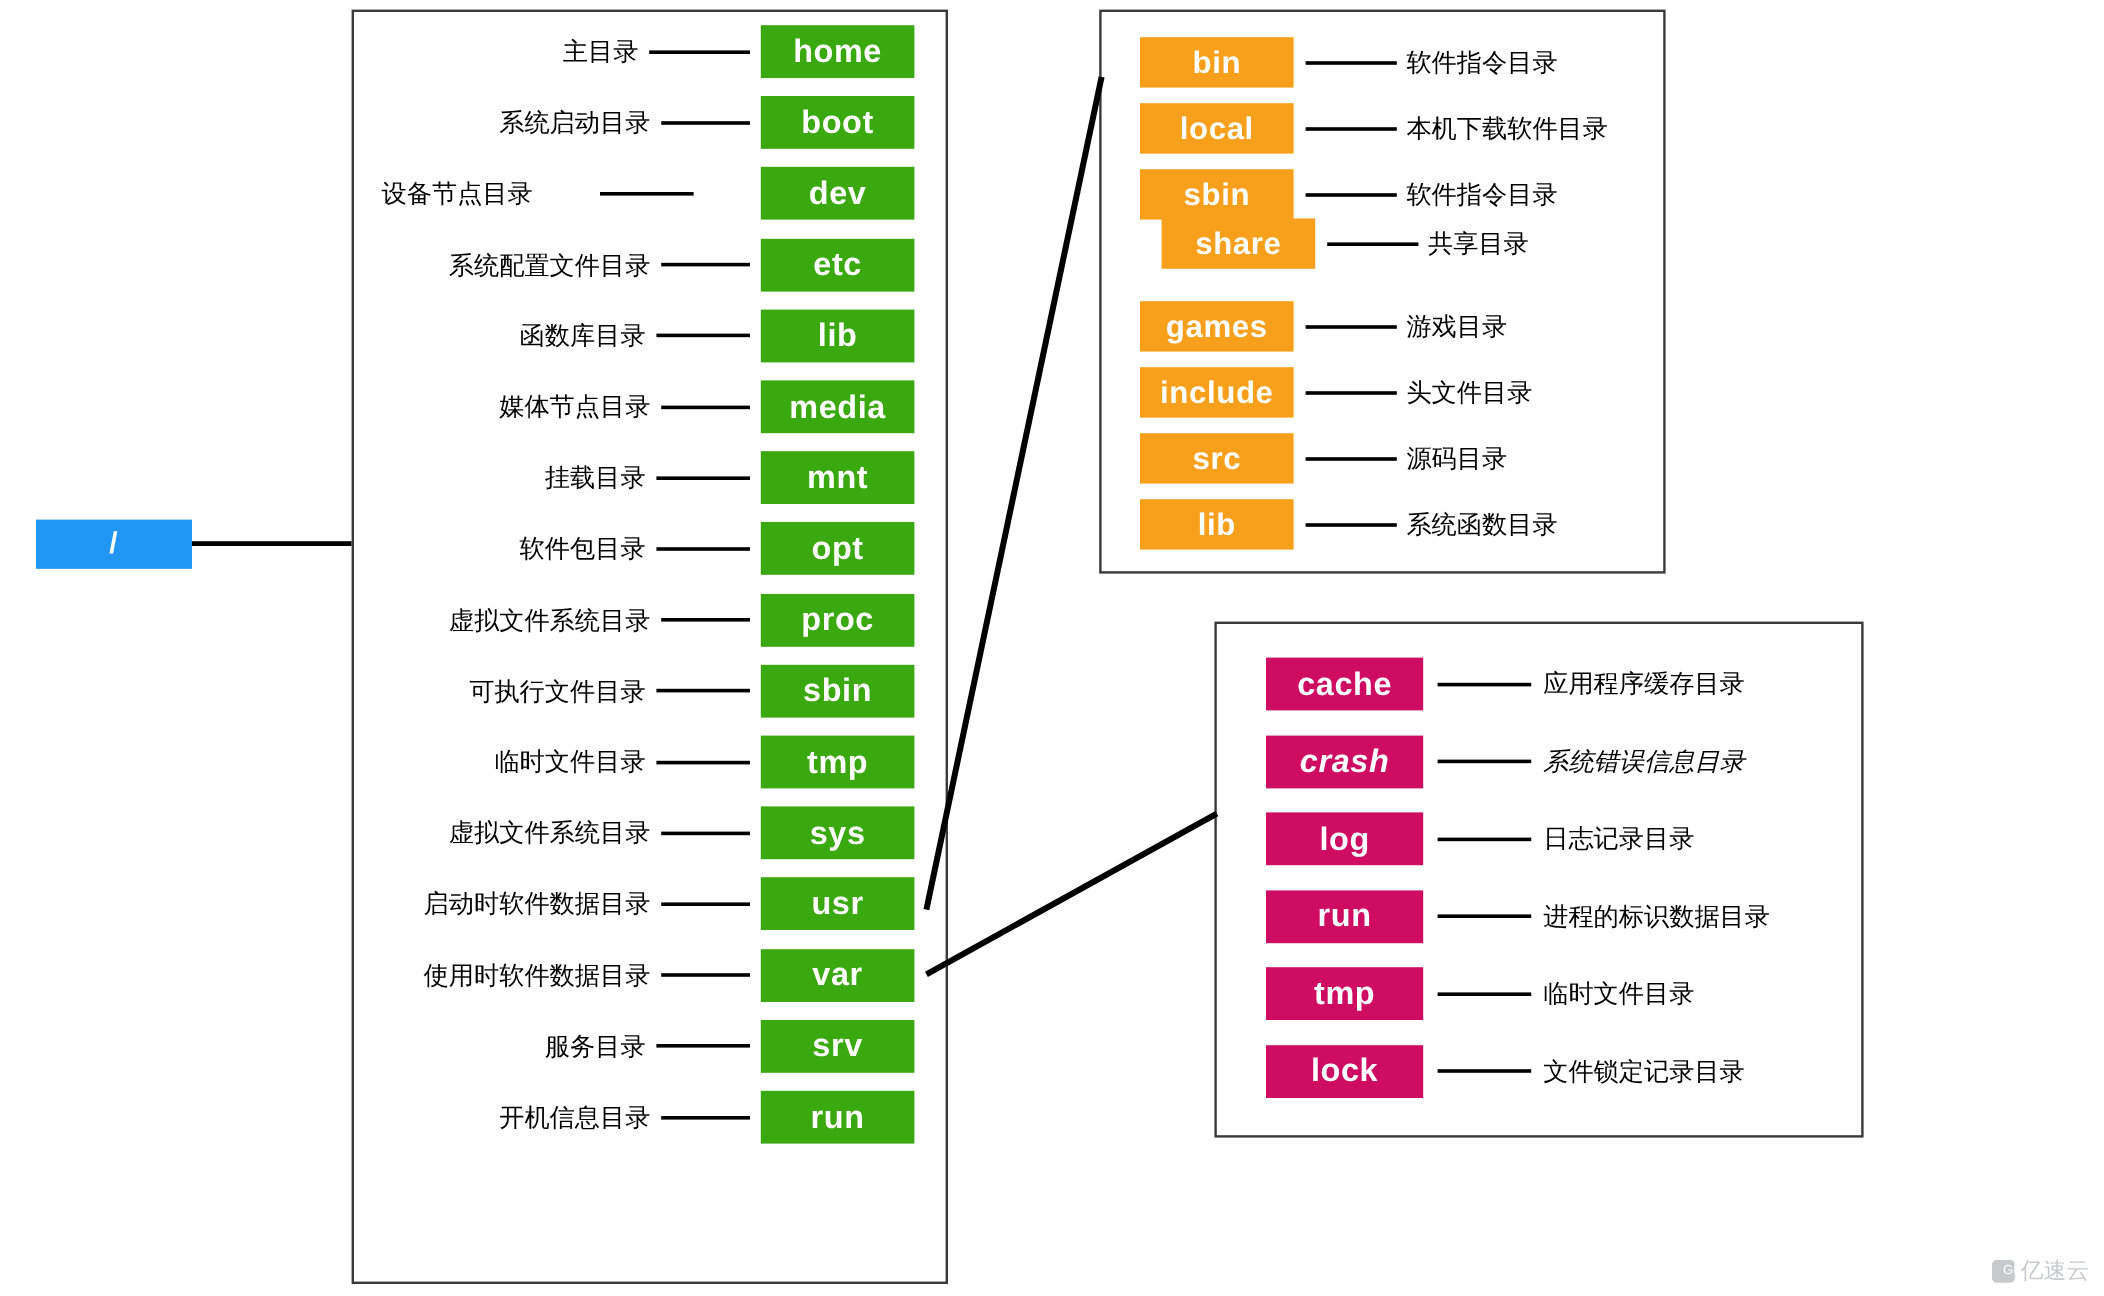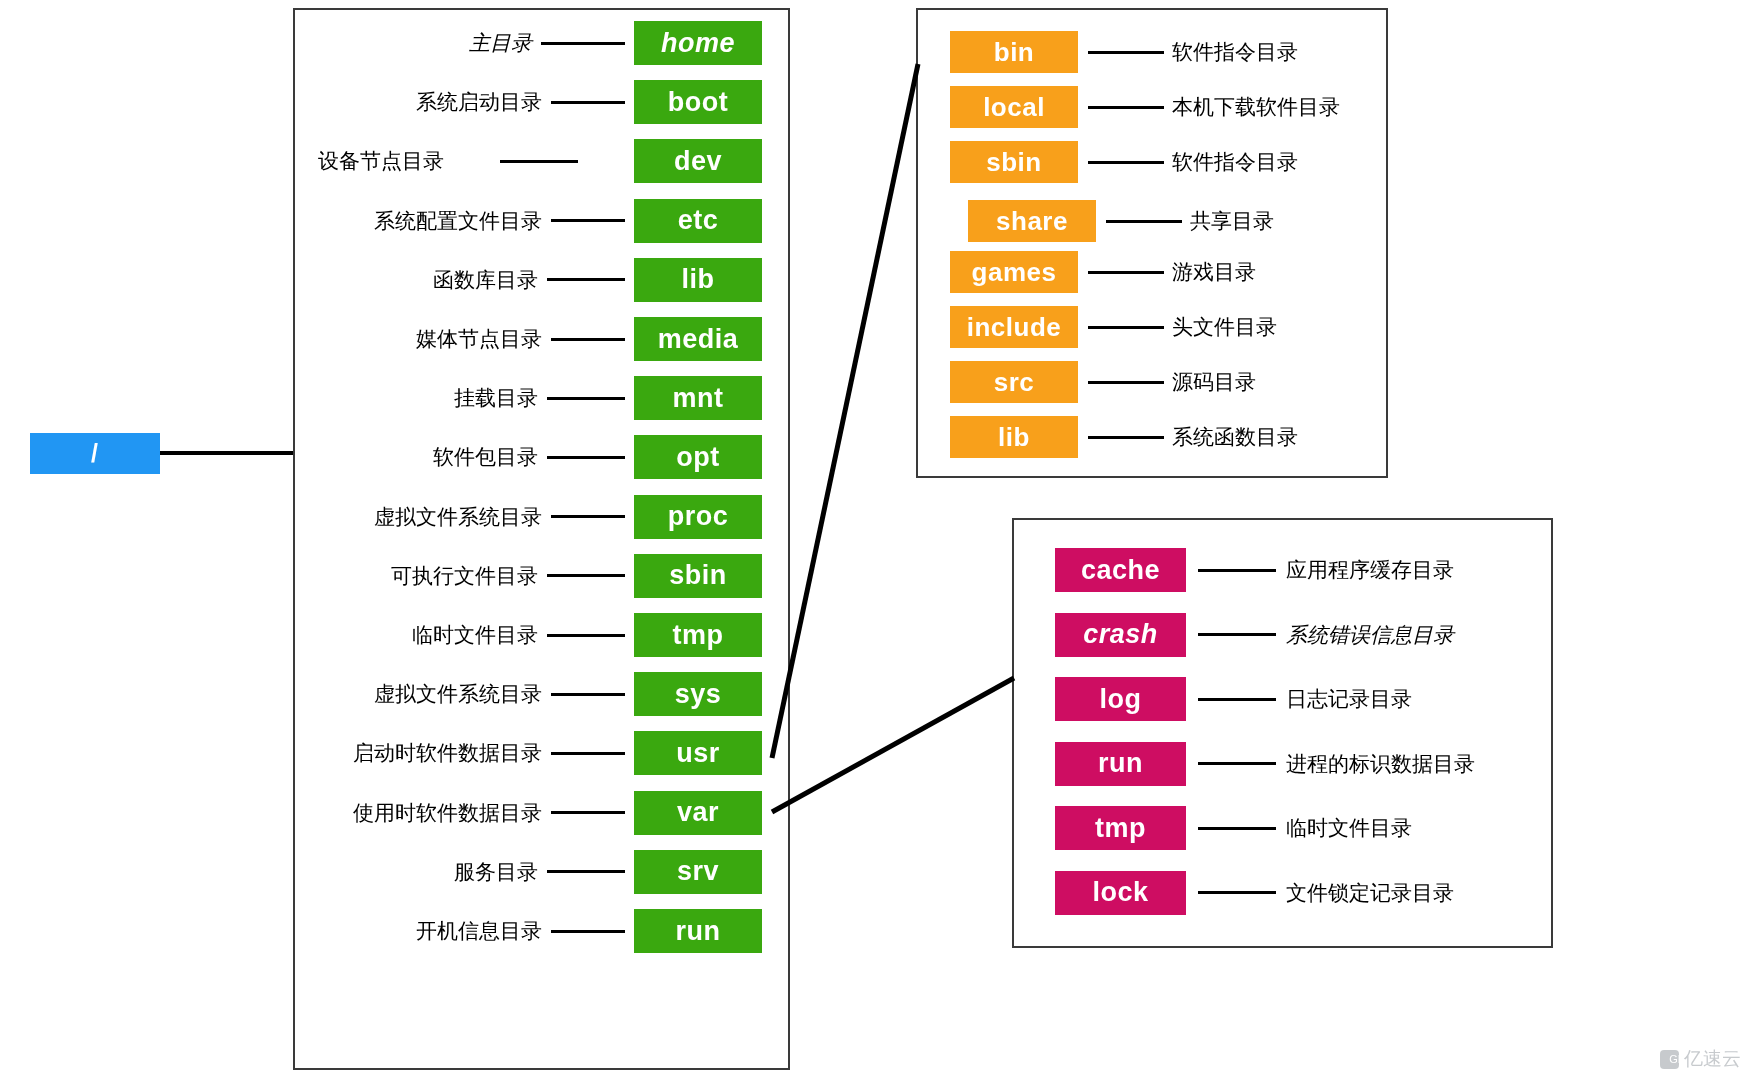--- a/index.html
+++ b/index.html
@@ -152,21 +152,21 @@
 </style>
 </head>
 <body>
 
 <div id="root-node">
   <span>/</span>
 </div>
 <div id="root-connector"></div>
 
 <div class="panel" id="root-panel">
-    <div class="row root-row" style="top: 11px; font-style: italic;">
+    <div class="row root-row" style="top: 11px;">
       <span class="rlabel">主目录</span>
       <span class="dash" style="width: 84px;"></span>
       <span class="chip chip-green">home</span>
     </div>
     <div class="row root-row" style="top: 70.2px;">
       <span class="rlabel">系统启动目录</span>
       <span class="dash" style="width: 74px;"></span>
       <span class="chip chip-green">boot</span>
     </div>
     <div class="row root-row" style="top: 129.4px; gap: 47px;">
@@ -250,21 +250,21 @@
     <div class="row usr-row" style="top: 75px;">
       <span class="chip chip-orange">local</span>
       <span class="dash"></span>
       <span class="rlabel">本机下载软件目录</span>
     </div>
     <div class="row usr-row" style="top: 130px;">
       <span class="chip chip-orange">sbin</span>
       <span class="dash"></span>
       <span class="rlabel">软件指令目录</span>
     </div>
-    <div class="row usr-row" style="top: 189px; padding-left: 18px;">
+    <div class="row usr-row" style="top: 171px; padding-left: 18px;">
       <span class="chip chip-orange">share</span>
       <span class="dash"></span>
       <span class="rlabel">共享目录</span>
     </div>
     <div class="row usr-row" style="top: 240px;">
       <span class="chip chip-orange">games</span>
       <span class="dash"></span>
       <span class="rlabel">游戏目录</span>
     </div>
     <div class="row usr-row" style="top: 295px;">

